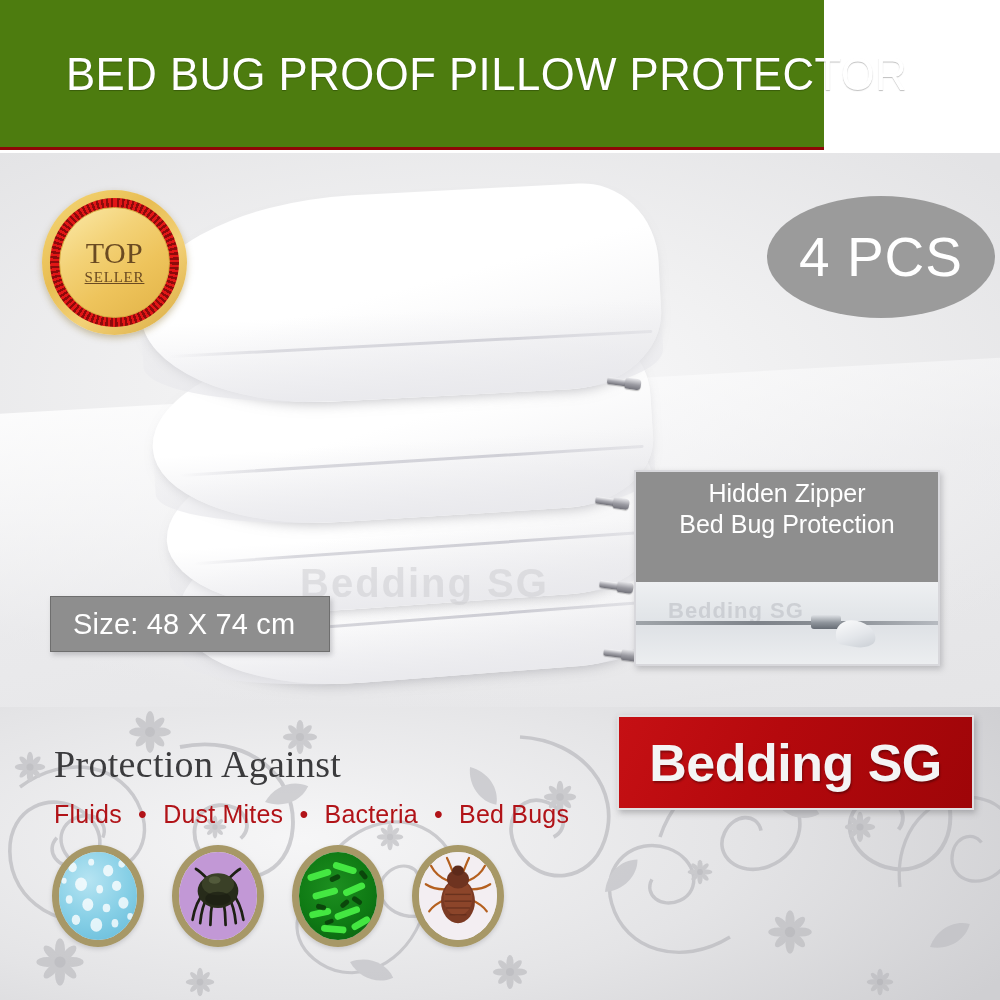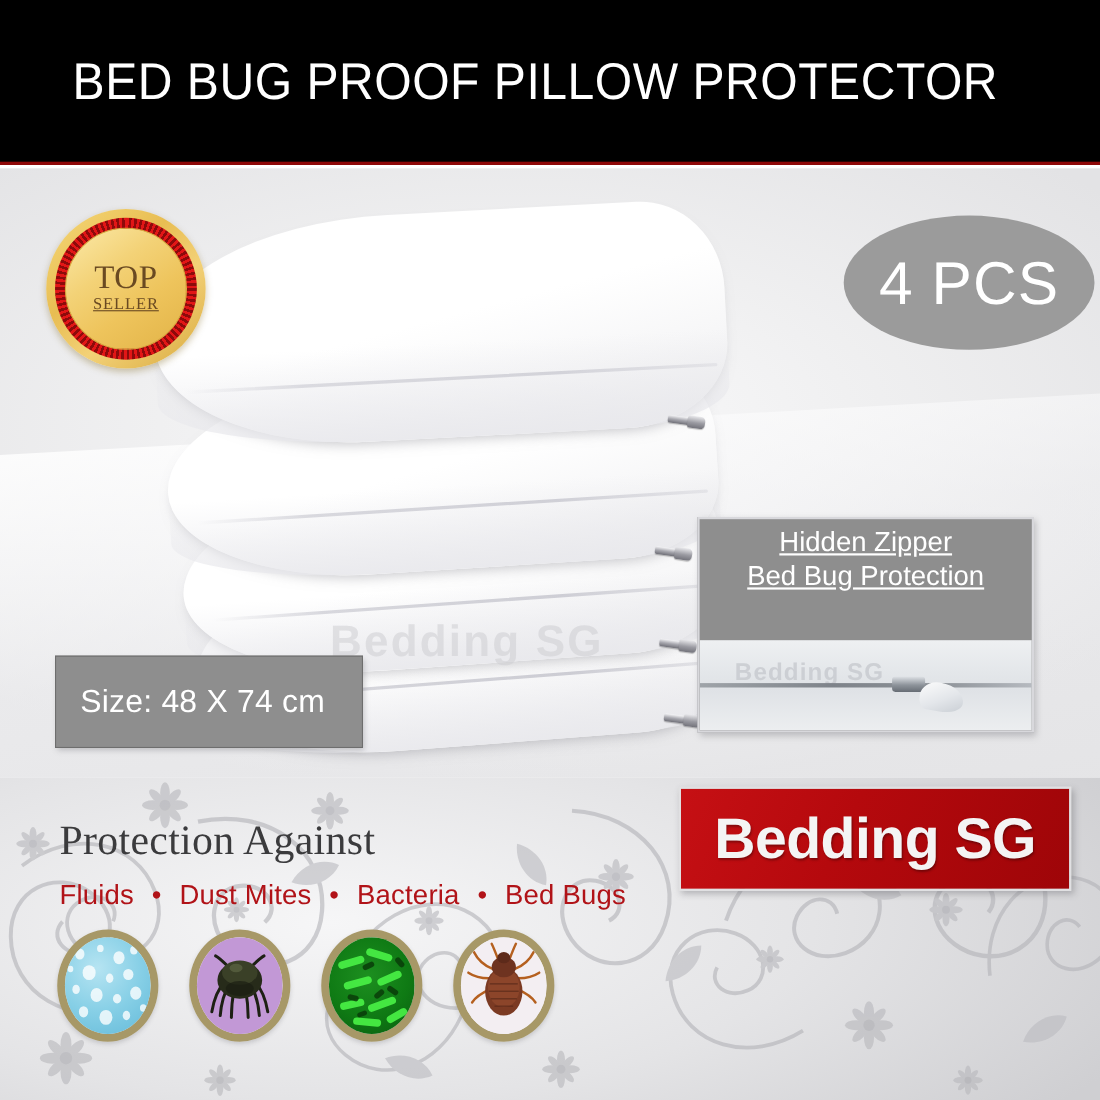--- a/index.html
+++ b/index.html
@@ -5,22 +5,22 @@
   * { box-sizing: border-box; margin: 0; padding: 0; }
   html, body {
     width: 1000px; height: 1000px;
     font-family: "Liberation Sans", sans-serif;
     background: #ffffff; overflow: hidden;
   }
   #page { position: relative; width: 1000px; height: 1000px; overflow: hidden; }
 
   
   .header-banner {
-    position: absolute; left: 0; top: 0; width: 1000px; height: 150px;
-    background: #000000;
+    position: absolute; left: 0; top: 0; width: 824px; height: 150px;
+    background: #4d7c0f;
     border-bottom: 3px solid #8e0808;
     display: flex; align-items: center;
   }
   .header-title {
     margin-left: 66px;
     color: #ffffff;
     font-size: 47px;
     line-height: 1;
     letter-spacing: 0.5px;
     font-weight: 400;
@@ -137,41 +137,41 @@
     border-radius: 50%;
     background: #9b9b9b;
     display: flex; align-items: center; justify-content: center;
   }
   .badge-qty-label {
     color: #ffffff; font-size: 55px; font-weight: 400; letter-spacing: 1px;
   }
 
   
   .size-label {
-    position: absolute; left: 50px; top: 596px; width: 280px; height: 84px;
+    position: absolute; left: 50px; top: 596px; width: 280px; height: 56px;
     background: #8e8e8e;
     border: 1px solid #6e6e6e;
     box-shadow: 2px 3px 5px rgba(110,110,115,0.35);
     display: flex; align-items: center;
   }
   .size-label-text {
     margin-left: 22px; color: #ffffff; font-size: 29px; letter-spacing: 0.2px;
   }
 
   
   .zip-inset {
     position: absolute; left: 634px; top: 470px; width: 306px; height: 196px;
     background: #8e8e8e;
     border: 2px solid #d8d8dc;
     box-shadow: 2px 3px 6px rgba(120,120,126,0.4);
     overflow: hidden;
   }
   .zip-inset-text {
     position: absolute; left: 0; right: 0; top: 6px;
-    text-align: center; color: #ffffff; font-size: 25px; line-height: 1.22; text-decoration: underline;
+    text-align: center; color: #ffffff; font-size: 25px; line-height: 1.22;
   }
   .zip-photo {
     position: absolute; left: 0; right: 0; bottom: 0; height: 82px;
     background: linear-gradient(180deg, #eef0f2 0%, #e4e7ea 35%, #dfe2e6 55%, #eceef0 100%);
     overflow: hidden;
   }
   .zip-photo .zline {
     position: absolute; left: 0; right: 0; top: 48%; height: 4px;
     background: linear-gradient(90deg, #9fa4a9 0%, #7e838a 40%, #8d9298 72%, #b6bac0 100%);
   }

